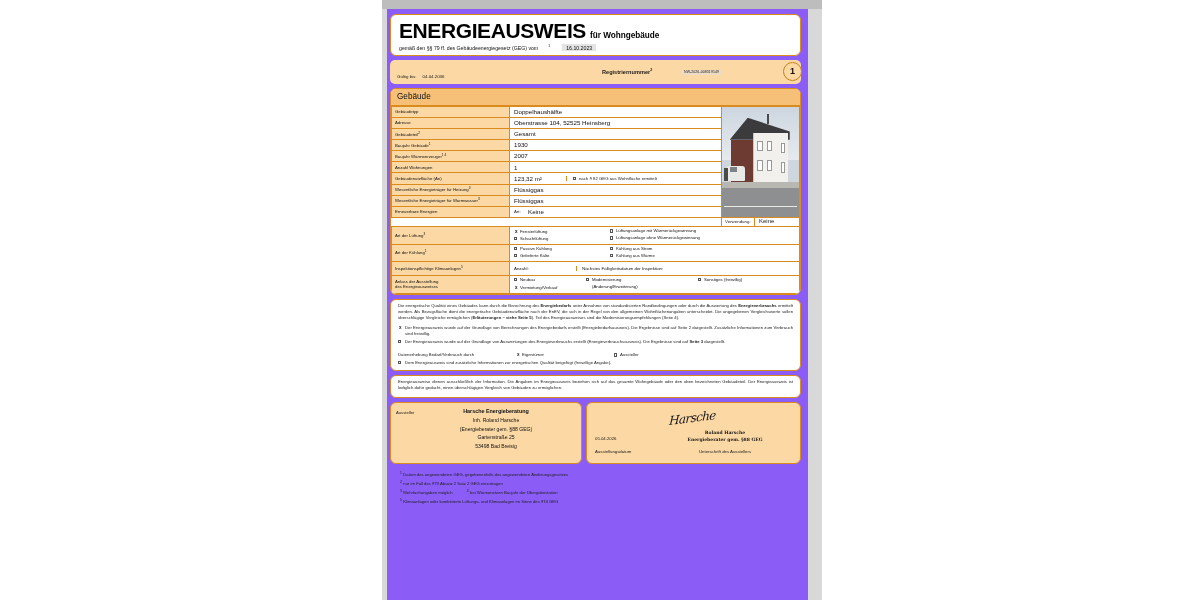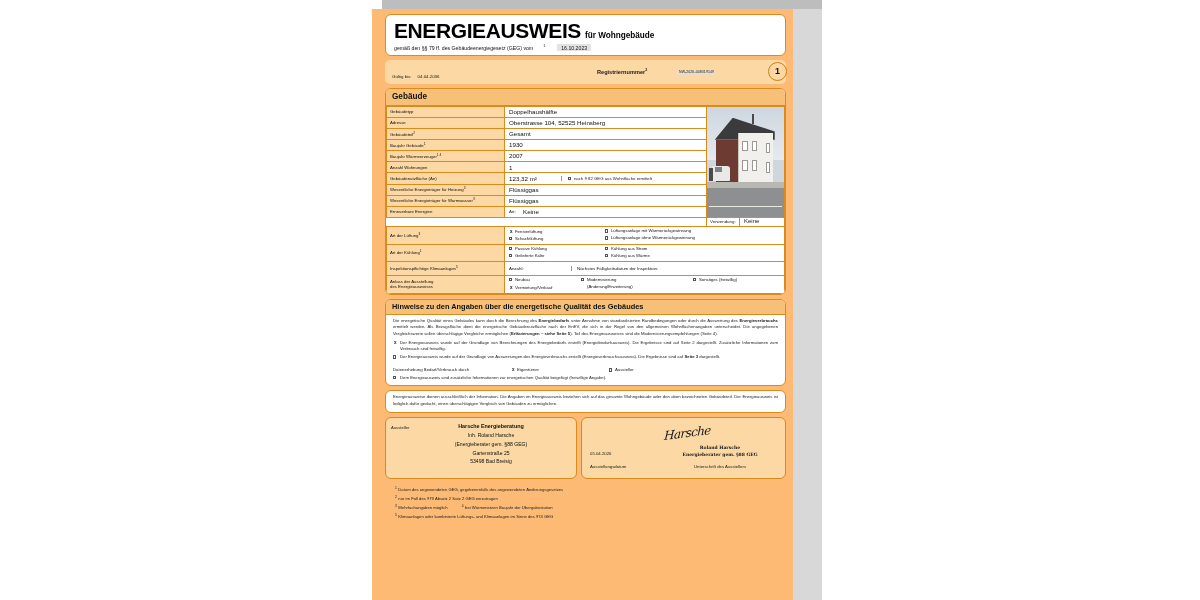--- a/index.html
+++ b/index.html
@@ -22,24 +22,24 @@
     background: #d8d8d8;
   }
   #gutter-top {
     position: absolute;
     left: 382px; top: 0; width: 440px; height: 9px;
     background: #bdbdbd;
   }
   
   #page {
     position: absolute;
-    left: 372px; top: 9px;
+    left: 387px; top: 9px;
     width: 421px; height: 591px;
-    background: #fdba74;
-    padding: 5px 7px 0 13px;
+    background: #8b5cf6;
+    padding: 5px 7px 0 3px;
     font-size: 4.6px;
     color: #1a1a1a;
     line-height: 1.25;
   }
 
   
   .panel {
     border: 1.6px solid #d98b1e;
     border-radius: 6px;
     background: #ffffff;
@@ -114,21 +114,21 @@
     text-align: center;
     line-height: 16.5px;
     font-size: 9px;
     font-weight: bold;
     color: #111;
   }
 
   
   .sec-title {
     background: #f6c078;
-    font-weight: bold;
+    font-weight: normal;
     padding: 2.5px 6px;
     font-size: 8.2px;
     color: #111;
     border-bottom: 1.4px solid #d98b1e;
   }
   .sec-title.small { font-size: 7.4px; }
 
   
   #gebaeude { position: relative; }
   table.g {
@@ -460,21 +460,20 @@
                 <div><span class="cb"></span><span class="opt">Sonstiges (freiwillig)</span></div>
               </div>
             </div>
           </td>
         </tr>
       </tbody>
         </table>
     </div>
 
     <div class="panel">
-      <div class="sec-title small">Hinweise zu den Angaben über die energetische Qualität des Gebäudes</div>
       <div class="para">
         <span>Die energetische Qualität eines Gebäudes kann durch die Berechnung des </span><b>Energiebedarfs</b><span> unter Annahme von standardisierten Randbedingungen oder durch die Auswertung des </span><b>Energieverbrauchs</b><span> ermittelt werden. Als Bezugsfläche dient die energetische Gebäudenutzfläche nach der  EnEV, die sich in der  Regel von den allgemeinen Wohnflächenangaben unterscheidet. Die angegebenen Vergleichswerte sollen überschlägige Vergleiche ermöglichen (</span><b>Erläuterungen – siehe Seite 5</b><span>). Teil des Energieausweises sind die Modernisierungsempfehlungen (Seite 4).</span>
       </div>
       <div class="bullet">
         <span class="mark"><span class="cbx">x</span></span>
         <span class="txt">Der Energieausweis wurde auf der Grundlage von Berechnungen des Energiebedarfs erstellt (Energiebedarfsausweis). Die Ergebnisse sind auf Seite 2 dargestellt. Zusätzliche Informationen zum Verbrauch sind freiwillig.</span>
       </div>
       <div class="bullet">
         <span class="mark"><span class="cb"></span></span>
         <span class="txt"><span>Der Energieausweis wurde auf der Grundlage von Auswertungen des Energieverbrauchs erstellt (Energieverbrauchsausweis). Die Ergebnisse sind auf </span><b>Seite 3</b><span> dargestellt.</span></span>

